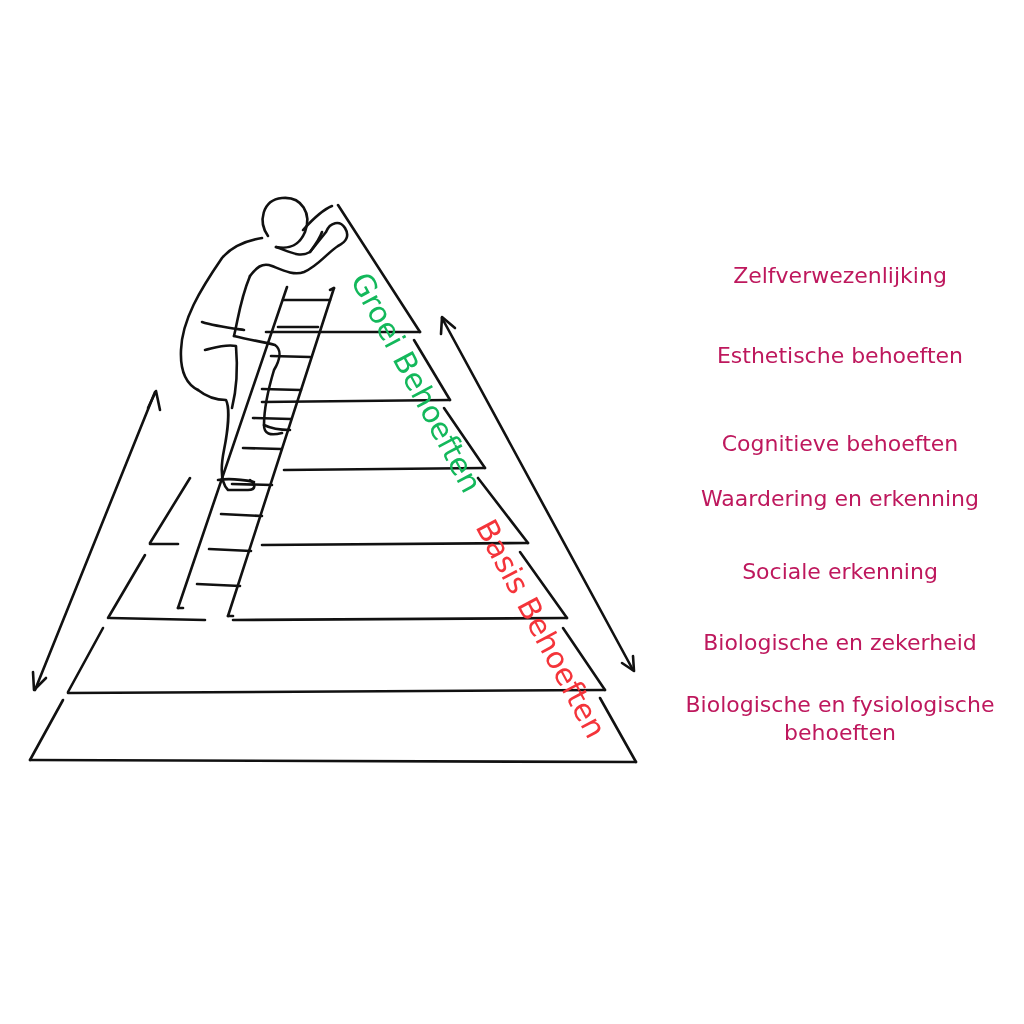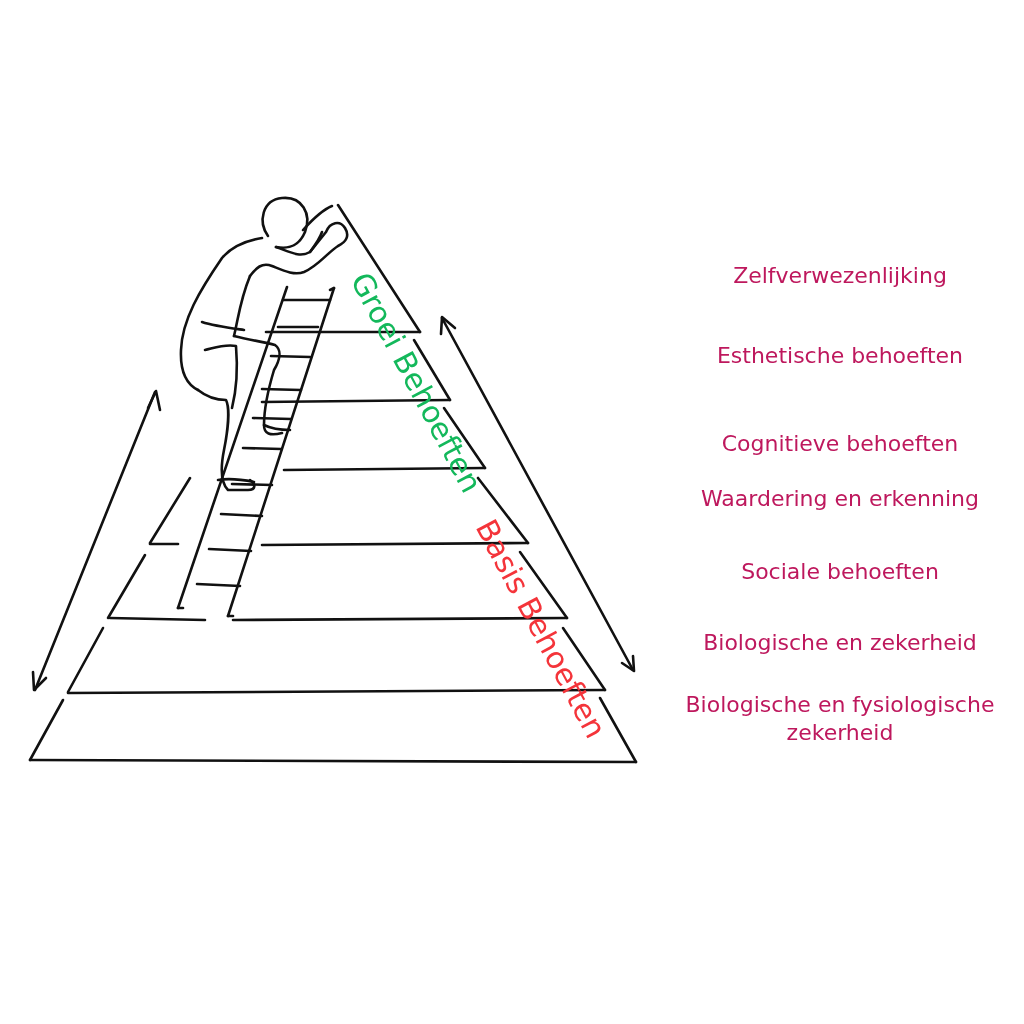--- a/index.html
+++ b/index.html
@@ -128,19 +128,19 @@
 
       <path d="M264 425 C270 428 280 430 290 430"></path>
     </g>
   </g>
 </svg>
 
 <div class="level-label" style="top:262px;">Zelfverwezenlijking</div>
 <div class="level-label" style="top:342px;">Esthetische behoeften</div>
 <div class="level-label" style="top:422px;margin-top:8px;">Cognitieve behoeften</div>
 <div class="level-label" style="top:485px;text-align:center;">Waardering en erkenning</div>
-<div class="level-label" style="top:558px;">Sociale behoeften</div>
+<div class="level-label" style="top:558px;">Sociale erkenning</div>
 <div class="level-label" style="top:629px;">Biologische en zekerheid</div>
 <div class="level-label" style="top:691px;">Biologische en fysiologische
-zekerheid</div>
+behoeften</div>
 
 <div class="slope-label slope-growth" style="left:372px; top:268px; transform: rotate(62deg);">Groei Behoeften</div>
 <div class="slope-label slope-basic" style="left:497px; top:515px; transform: rotate(62deg);">Basis Behoeften</div>
 
 </body></html>

